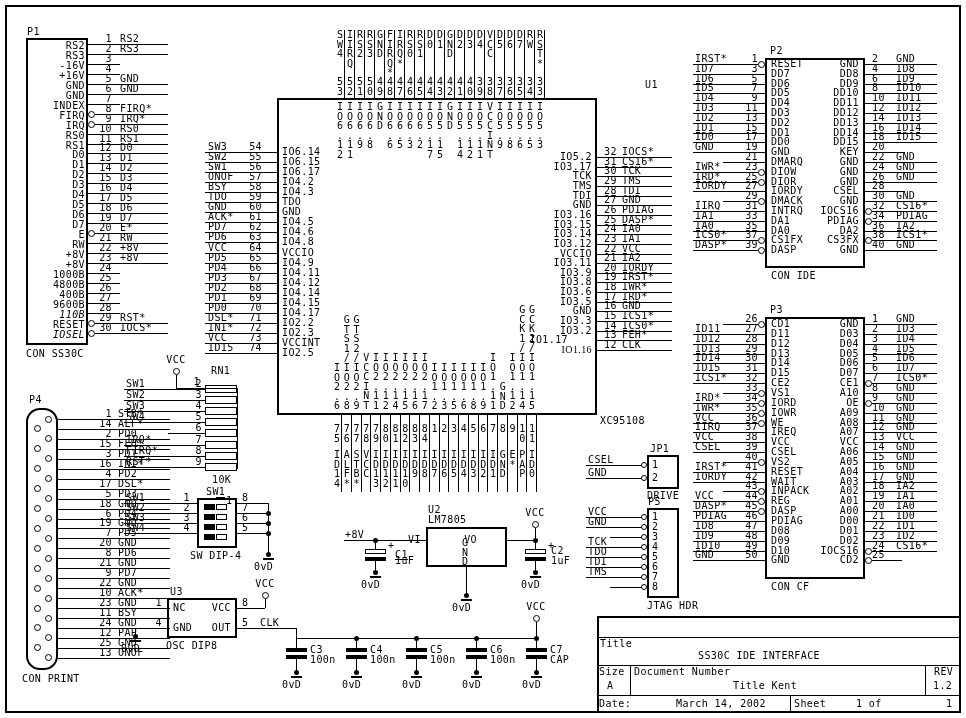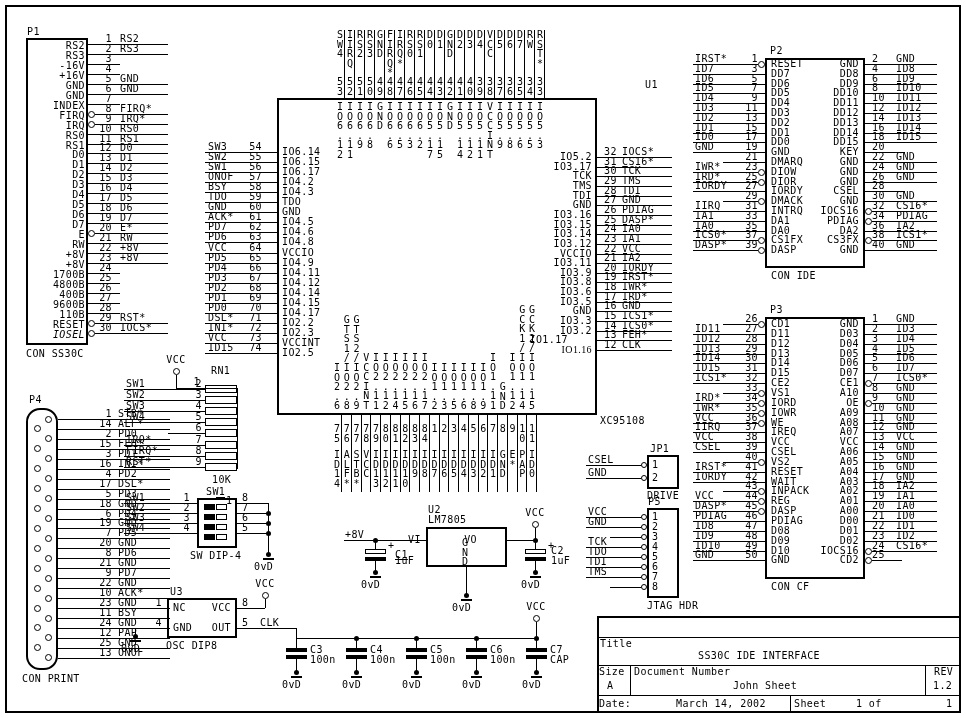--- a/index.html
+++ b/index.html
@@ -29,21 +29,21 @@
     <div class="l" style="left:597px;top:665px;width:364px;height:1px"></div>
     <div class="l" style="left:597px;top:695px;width:364px;height:1px"></div>
     <div class="l" style="left:630px;top:665px;width:1px;height:31px"></div>
     <div class="l" style="left:925px;top:665px;width:1px;height:31px"></div>
     <div class="l" style="left:790px;top:695px;width:1px;height:18px"></div>
     <div class="t" style="left:600px;top:639px">Title</div>
     <div class="t" style="left:698px;top:651px">SS30C IDE INTERFACE</div>
     <div class="t" style="left:599px;top:667px">Size</div>
     <div class="t" style="left:607px;top:681px">A</div>
     <div class="t" style="left:634px;top:667px">Document Number</div>
-    <div class="t" style="left:733px;top:681px">John Sheet</div>
+    <div class="t" style="left:733px;top:681px">Title Kent</div>
     <div class="t" style="left:934px;top:667px">REV</div>
     <div class="t" style="left:933px;top:681px">1.2</div>
     <div class="t" style="left:599px;top:699px">Date:</div>
     <div class="t" style="left:676px;top:699px">March 14, 2002</div>
     <div class="t" style="left:794px;top:699px">Sheet</div>
     <div class="t" style="left:856px;top:699px">1 of</div>
     <div class="t" style="left:946px;top:699px">1</div>
   </div>
 <div class="bx" style="left: 26px; top: 38px; width: 62px; height: 307px; border-width: 2px;"></div>
     <div class="t" style="left: 27px; top: 27px;">P1</div>
@@ -133,33 +133,33 @@
     <div class="t r" style="left: 112px; top: 233px;">21</div>
     <div class="t" style="left: 120px; top: 233px;">RW</div>
     <div class="t r" style="left: 85px; top: 249.95px;">+8V</div>
     <div class="l" style="left: 88px; top: 252.95px; width: 80px; height: 1px;"></div>
     <div class="t r" style="left: 112px; top: 242.95px;">22</div>
     <div class="t" style="left: 120px; top: 242.95px;">+8V</div>
     <div class="t r" style="left: 85px; top: 259.9px;">+8V</div>
     <div class="l" style="left: 88px; top: 262.9px; width: 80px; height: 1px;"></div>
     <div class="t r" style="left: 112px; top: 252.9px;">23</div>
     <div class="t" style="left: 120px; top: 252.9px;">+8V</div>
-    <div class="t r" style="left: 85px; top: 269.85px;">1700B</div>
+    <div class="t r" style="left: 85px; top: 269.85px;">1000B</div>
     <div class="l" style="left: 88px; top: 272.85px; width: 32px; height: 1px;"></div>
     <div class="t r" style="left: 112px; top: 262.85px;">24</div>
     <div class="t r" style="left: 85px; top: 279.8px;">4800B</div>
     <div class="l" style="left: 88px; top: 282.8px; width: 32px; height: 1px;"></div>
     <div class="t r" style="left: 112px; top: 272.8px;">25</div>
     <div class="t r" style="left: 85px; top: 289.75px;">400B</div>
     <div class="l" style="left: 88px; top: 292.75px; width: 32px; height: 1px;"></div>
     <div class="t r" style="left: 112px; top: 282.75px;">26</div>
     <div class="t r" style="left: 85px; top: 299.7px;">9600B</div>
     <div class="l" style="left: 88px; top: 302.7px; width: 32px; height: 1px;"></div>
     <div class="t r" style="left: 112px; top: 292.7px;">27</div>
-    <div class="t r" style="left: 85px; top: 309.65px;">110B</div>
+    <div class="t r" style="left: 85px; top: 309.65px; font-style: italic;">110B</div>
     <div class="l" style="left: 88px; top: 312.65px; width: 32px; height: 1px;"></div>
     <div class="t r" style="left: 112px; top: 302.65px;">28</div>
     <div class="t r" style="left: 85px; top: 319.6px;">RESET</div>
     <div class="l" style="left: 95px; top: 322.6px; width: 73px; height: 1px;"></div>
     <div class="ring" style="left: 88px; top: 319.6px; width: 7px; height: 7px;"></div>
     <div class="t r" style="left: 112px; top: 312.6px;">29</div>
     <div class="t" style="left: 120px; top: 312.6px;">RST*</div>
     <div class="t r" style="left: 85px; top: 329.55px; font-style: italic;">IOSEL</div>
     <div class="l" style="left: 95px; top: 332.55px; width: 73px; height: 1px;"></div>
     <div class="ring" style="left: 88px; top: 329.55px; width: 7px; height: 7px;"></div>

